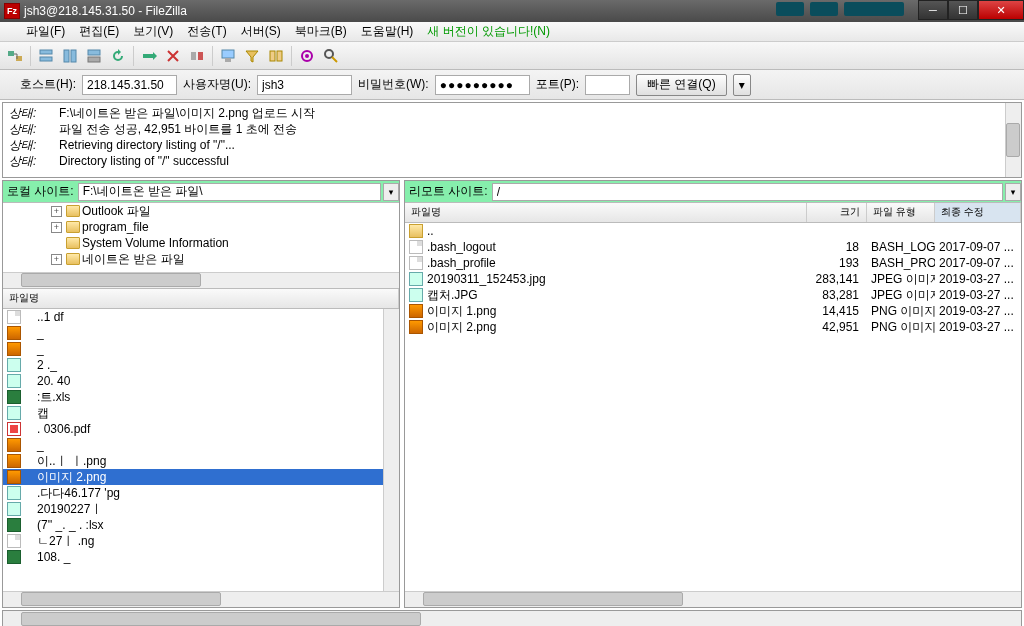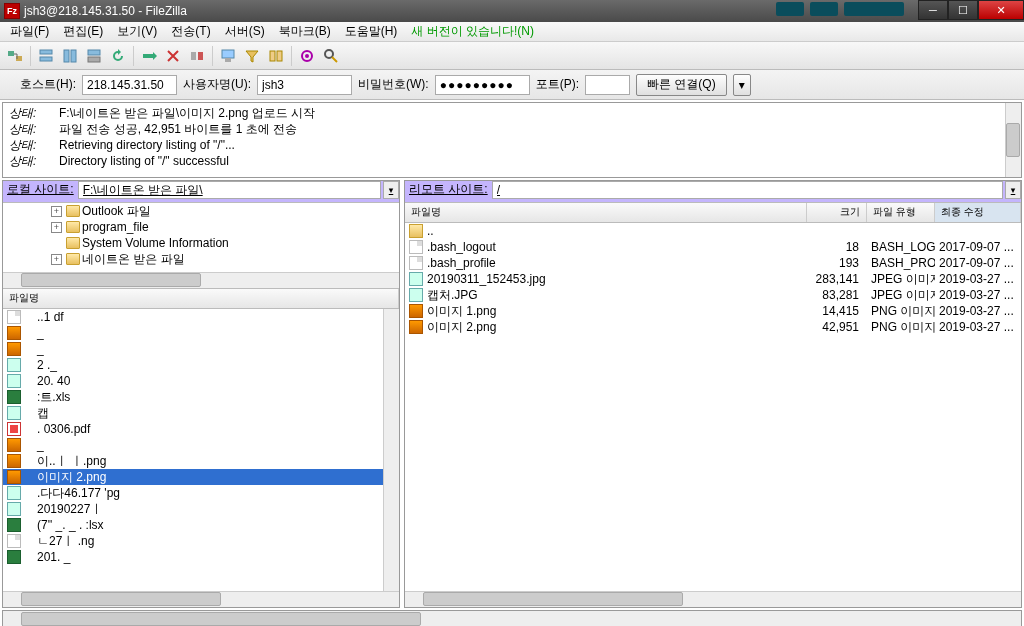--- a/index.html
+++ b/index.html
@@ -9,21 +9,21 @@
 .titlebar { height: 22px; background: linear-gradient(#6a6a6a, #4a4a4a); display: flex; align-items: center; color: #fff; position: relative; }
 .titlebar .app-icon { width: 16px; height: 16px; background: #b00; margin: 16px 4px; display: flex; align-items: center; justify-content: center; font-size: 9px; font-weight: bold; color:#fff; border:1px solid #800; }
 .titlebar .title-text { font-size: 12px; }
 .titlebar-right { position: absolute; right: 0; top: 0; display: flex; }
 .titlebar-btn { width: 30px; height: 20px; background: linear-gradient(#555,#333); border:1px solid #222; display:flex; align-items:center; justify-content:center; color:#fff; font-size:11px; }
 .titlebar-btn.close { background: linear-gradient(#d44,#b00); width:46px; }
 .titlebar-right-decor { position:absolute; right:120px; top:2px; display:flex; gap:6px; }
 .decor { width:28px; height:14px; background:#0a4d5c; border-radius:2px; }
 
 
-.menubar { height: 20px; background: linear-gradient(#fafafa,#e8e8e8); border-bottom:1px solid #ccc; display:flex; align-items:center; padding:0 4px; gap:2px; }
+.menubar { height: 20px; background: linear-gradient(#fafafa,#e8e8e8); border-bottom:1px solid #ccc; display:flex; align-items:center; padding:0 20px; gap:2px; }
 .menu-item { padding: 2px 6px; cursor:default; }
 .menu-item.green { color:#090; }
 
 
 .toolbar { height: 28px; background: linear-gradient(#f8f8f8,#e4e4e4); border-bottom:1px solid #bbb; display:flex; align-items:center; padding:0 4px; gap:2px; }
 .tbtn { width:22px; height:22px; border:1px solid transparent; display:flex; align-items:center; justify-content:center; border-radius:2px; }
 .tsep { width:1px; height:20px; background:#ccc; margin:0 2px; }
 .ico { width:16px; height:16px; }
 
 
@@ -43,21 +43,21 @@
 .logpanel .lbl { width:36px;font-style:italic; }
 .logpanel .vbar { position:absolute; right:0; top:0; width:16px; height:100%; background:#eee; border-left:1px solid #ccc; }
 .logpanel .vthumb { position:absolute; right:1px; top:20px; width:14px; height:34px; background:#ccc; border:1px solid #aaa; border-radius:2px; }
 
 
 .mainwrap { display:flex; height: 428px; margin:0 2px; }
 .leftpane { width:398px; border:1px solid #999; display:flex; flex-direction:column; }
 .splitter { width:4px; cursor:col-resize; }
 .rightpane { flex:1; border:1px solid #999; display:flex; flex-direction:column; }
 
-.pathbar { height:22px; display:flex; align-items:flex-start; background:#c4b5fd; border-bottom:1px solid #bbb;text-decoration:underline; }
+.pathbar { height:22px; display:flex; align-items:center; background:#86efac; border-bottom:1px solid #bbb; }
 .pathbar .plabel { padding:0 4px; }
 .pathbar .pinput { flex:1; height:18px; border:1px solid #aaa; background:#fff; padding:0 4px; margin-right:2px; }
 .pathbar .pdrop { width:16px; height:18px; border:1px solid #aaa; background:#eee; display:flex; align-items:center; justify-content:center; font-size:9px; }
 
 
 .tree { height:86px; overflow:auto; background:#fff; border-bottom:1px solid #bbb; position:relative; }
 .tree-row { display:flex; align-items:center; height:16px; padding-left:48px; gap:2px; }
 .tree-row .expander { width:11px; height:11px; border:1px solid #888; display:flex; align-items:center; justify-content:center; font-size:9px; line-height:1; color:#555; margin-right:2px; }
 .tree-row .noexp { width:11px; margin-right:2px; }
 .folder-ico { width:14px; height:12px; background:linear-gradient(#ffe9a8,#e8c060); border:1px solid #c9a030; border-radius:1px; }
@@ -343,21 +343,21 @@
         <div class="frow">
           <div class="fico xls"></div>
           <span>(7''                     _. _                    .    :lsx</span>
         </div>
         <div class="frow">
           <div class="fico txt"></div>
           <span>   ㄴ27ㅣ        .ng</span>
         </div>
         <div class="frow">
           <div class="fico xls"></div>
-          <span>201. _</span>
+          <span>108. _</span>
         </div>
         <div class="hscroll">
           <div class="hthumb"></div>
         </div>
       <div class="vscroll"></div>
     </div>
   </div>
   <div class="splitter"></div>
 
   <div class="rightpane">

